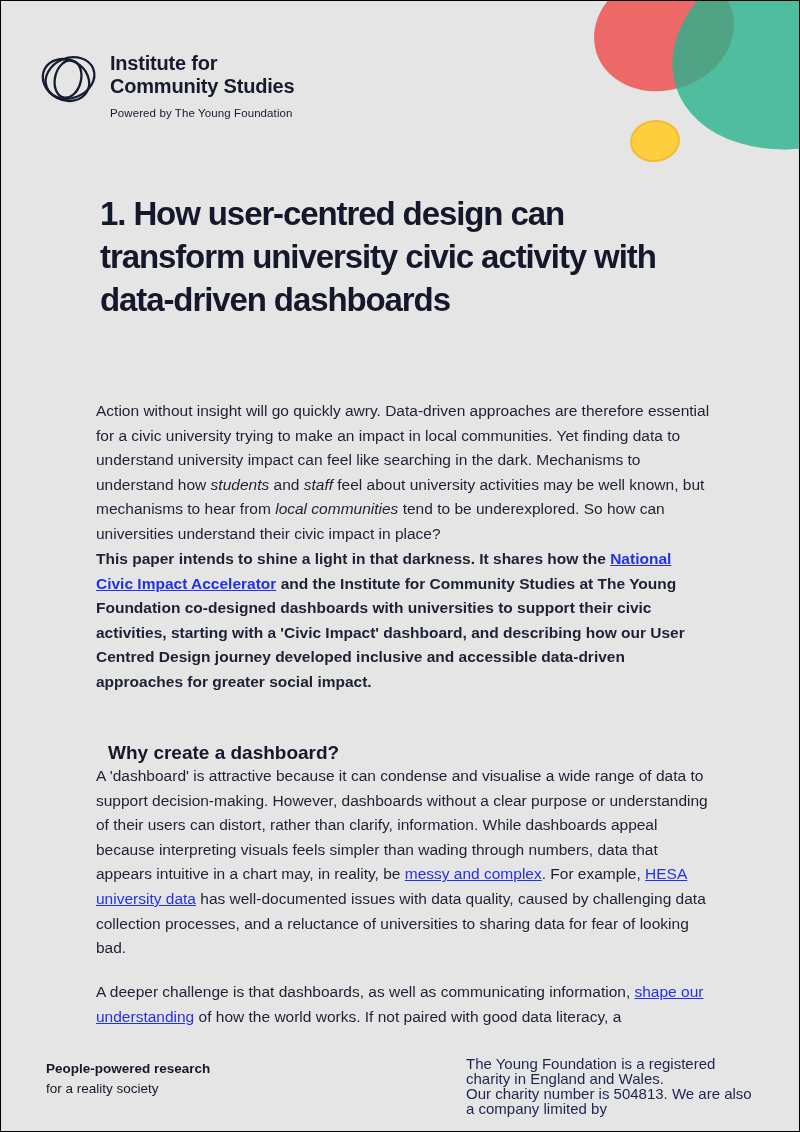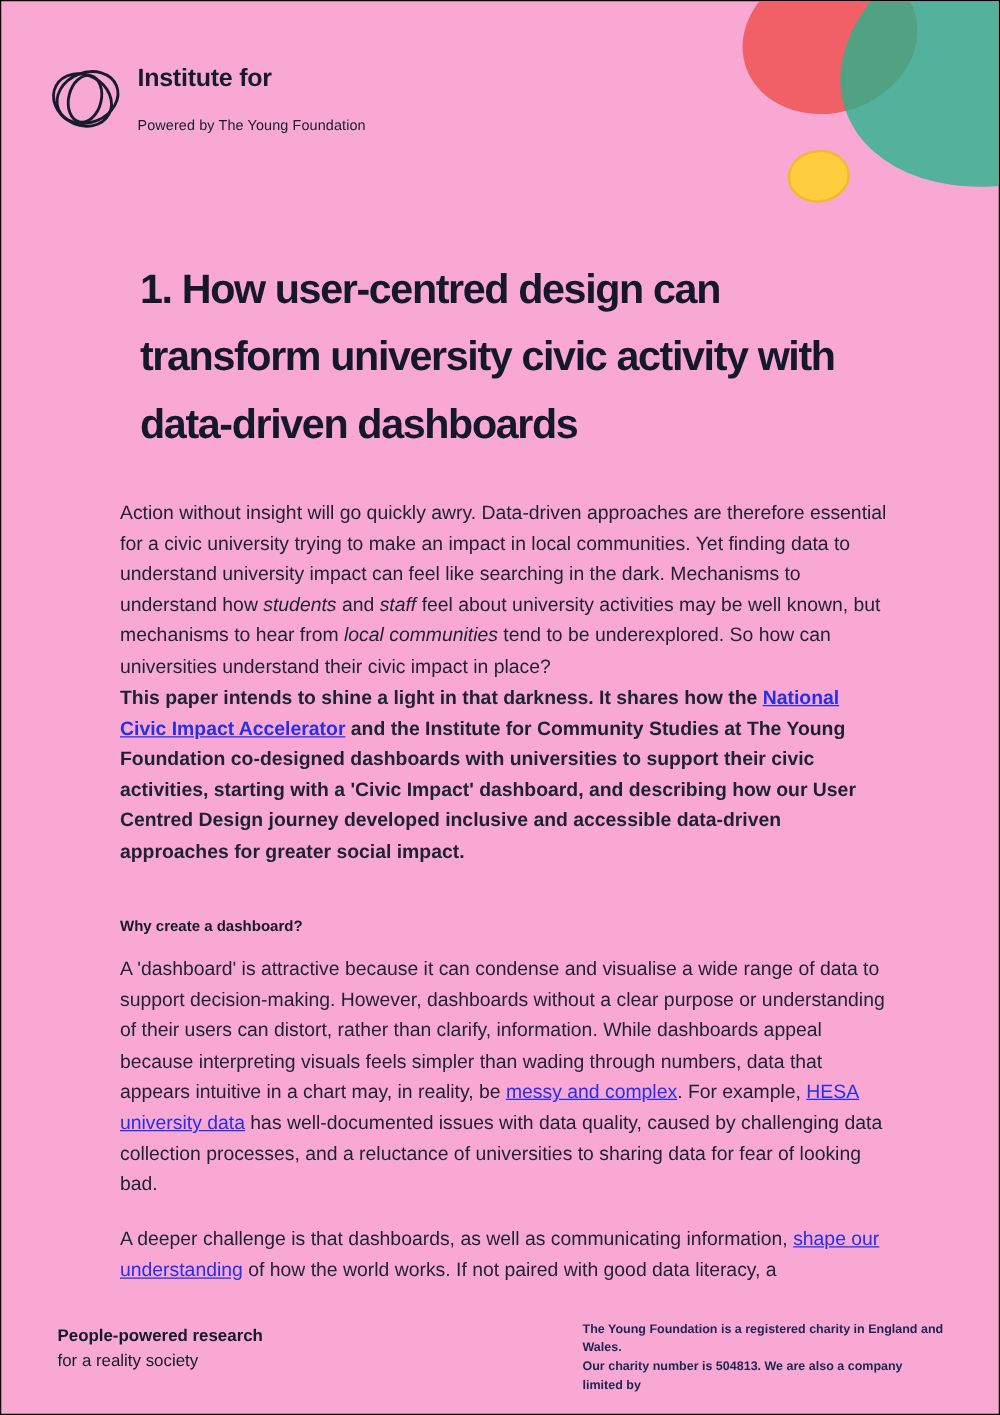--- a/index.html
+++ b/index.html
@@ -1,58 +1,58 @@
 <!DOCTYPE html>
 <html><head>
 <meta charset="utf-8">
 <style>
   html,body{margin:0;padding:0;background:#ffffff;}
   .page{
     position:relative;
     width:798px;height:1130px;
     border:1px solid #000000;
-    background:#f9a8d4;
+    background:#e5e5e5;
     overflow:hidden;
     font-family:"Liberation Sans", sans-serif;
     color:#1c2134;
   }
   
   .decor{position:absolute;top:0;left:550px;width:250px;height:176px;}
   
   .logo-block{position:absolute;left:38px;top:46px;display:flex;align-items:flex-start;}
   .logo-icon{width:60px;height:64px;flex:0 0 auto;}
   .logo-text{margin-left:11px;padding-top:5px;}
   .logo-name{font-weight:bold;font-size:20px;line-height:23px;letter-spacing:-0.2px;color:#171b2e;}
-  .logo-tagline{margin-top:20px;font-size:11.5px;letter-spacing:0.1px;color:#171b2e;}
+  .logo-tagline{margin-top:9px;font-size:11.5px;letter-spacing:0.1px;color:#171b2e;}
   
   .content-block{position:absolute;left:95px;width:614px;}
   h1.doc-heading{
-    position:absolute;top:187px;margin:16px;
-    font-size:33px;line-height:54px;font-weight:bold;
+    position:absolute;top:187px;margin:4px;
+    font-size:33px;line-height:43px;font-weight:bold;
     letter-spacing:-1.1px;color:#14182a;width:614px;
   }
   .para{
     position:absolute;margin:0;width:614px;
     font-size:15.5px;line-height:24.6px;color:#1c2134;
   }
   .para em{margin-top:15px;}
   .para a.link{color:#2430e8;text-decoration:underline;cursor:pointer;}
   .p1{top:398px;}
   .p2{top:546px;font-weight:bold;}
   .p3{top:763px;}
   .p4{top:955px;margin-top:24px;}
   h3.doc-subheading{
-    position:absolute;top:728px;margin:0;
-    font-size:12px;line-height:24px;font-weight:bold;color:#14182a;width:614px;
+    position:absolute;top:728px;margin:12px;
+    font-size:19px;line-height:24px;font-weight:bold;color:#14182a;width:614px;
   }
   
   .footer-left{position:absolute;left:45px;top:1058px;font-size:13.5px;line-height:19.5px;color:#14182a;}
   .footer-left .bold{font-weight:bold;}
   .footer-right{position:absolute;left:465px;top:1055px;width:290px;
-    font-size:10px;font-weight:bold;line-height:15px;color:#1c2550;}
+    font-size:15px;font-weight:normal;line-height:15px;color:#1c2550;}
 </style>
 </head>
 <body>
 
 <div class="page">
 
   <svg class="decor" viewBox="0 0 250 176" aria-hidden="true">
     <ellipse cx="113" cy="30" rx="71" ry="59" transform="rotate(-18 113 30)" fill="rgba(239,84,82,0.85)"></ellipse>
     <ellipse cx="260" cy="42" rx="142" ry="102" transform="rotate(-18 260 42)" fill="rgba(36,180,140,0.78)"></ellipse>
     <ellipse cx="104" cy="140" rx="24" ry="20" transform="rotate(-8 104 140)" fill="#ffce3e" stroke="rgba(240,185,40,0.9)" stroke-width="2"></ellipse>
@@ -62,20 +62,21 @@
     <svg class="logo-icon" viewBox="0 0 60 64" aria-hidden="true">
       <g fill="none" stroke="#171b2e" stroke-width="2.3" stroke-linecap="round">
         <ellipse cx="27" cy="33" rx="24" ry="20" transform="rotate(28 27 33)"></ellipse>
         <ellipse cx="31" cy="31" rx="25" ry="20" transform="rotate(-22 31 31)"></ellipse>
         <ellipse cx="29" cy="32" rx="13" ry="19" transform="rotate(14 29 32)"></ellipse>
       </g>
     </svg>
     <div class="logo-text">
       <div class="logo-name">
         <div>Institute for</div>
+        <div>Community Studies</div>
       </div>
       <div class="logo-tagline">Powered by The Young Foundation</div>
     </div>
   </header>
 
   <main class="content-block">
     <h1 class="doc-heading">1. How user-centred design can transform university civic activity with data-driven dashboards</h1>
 
     <p class="para p1"><span>Action without insight will go quickly awry. Data-driven approaches are therefore essential for a civic university trying to make an impact in local communities. Yet finding data to understand university impact can feel like searching in the dark. Mechanisms to understand how </span><em>students</em><span> and </span><em>staff</em><span> feel about university activities may be well known, but mechanisms to hear from </span><em>local communities</em><span> tend to be underexplored. So how can universities understand their civic impact in place?</span></p>
 

